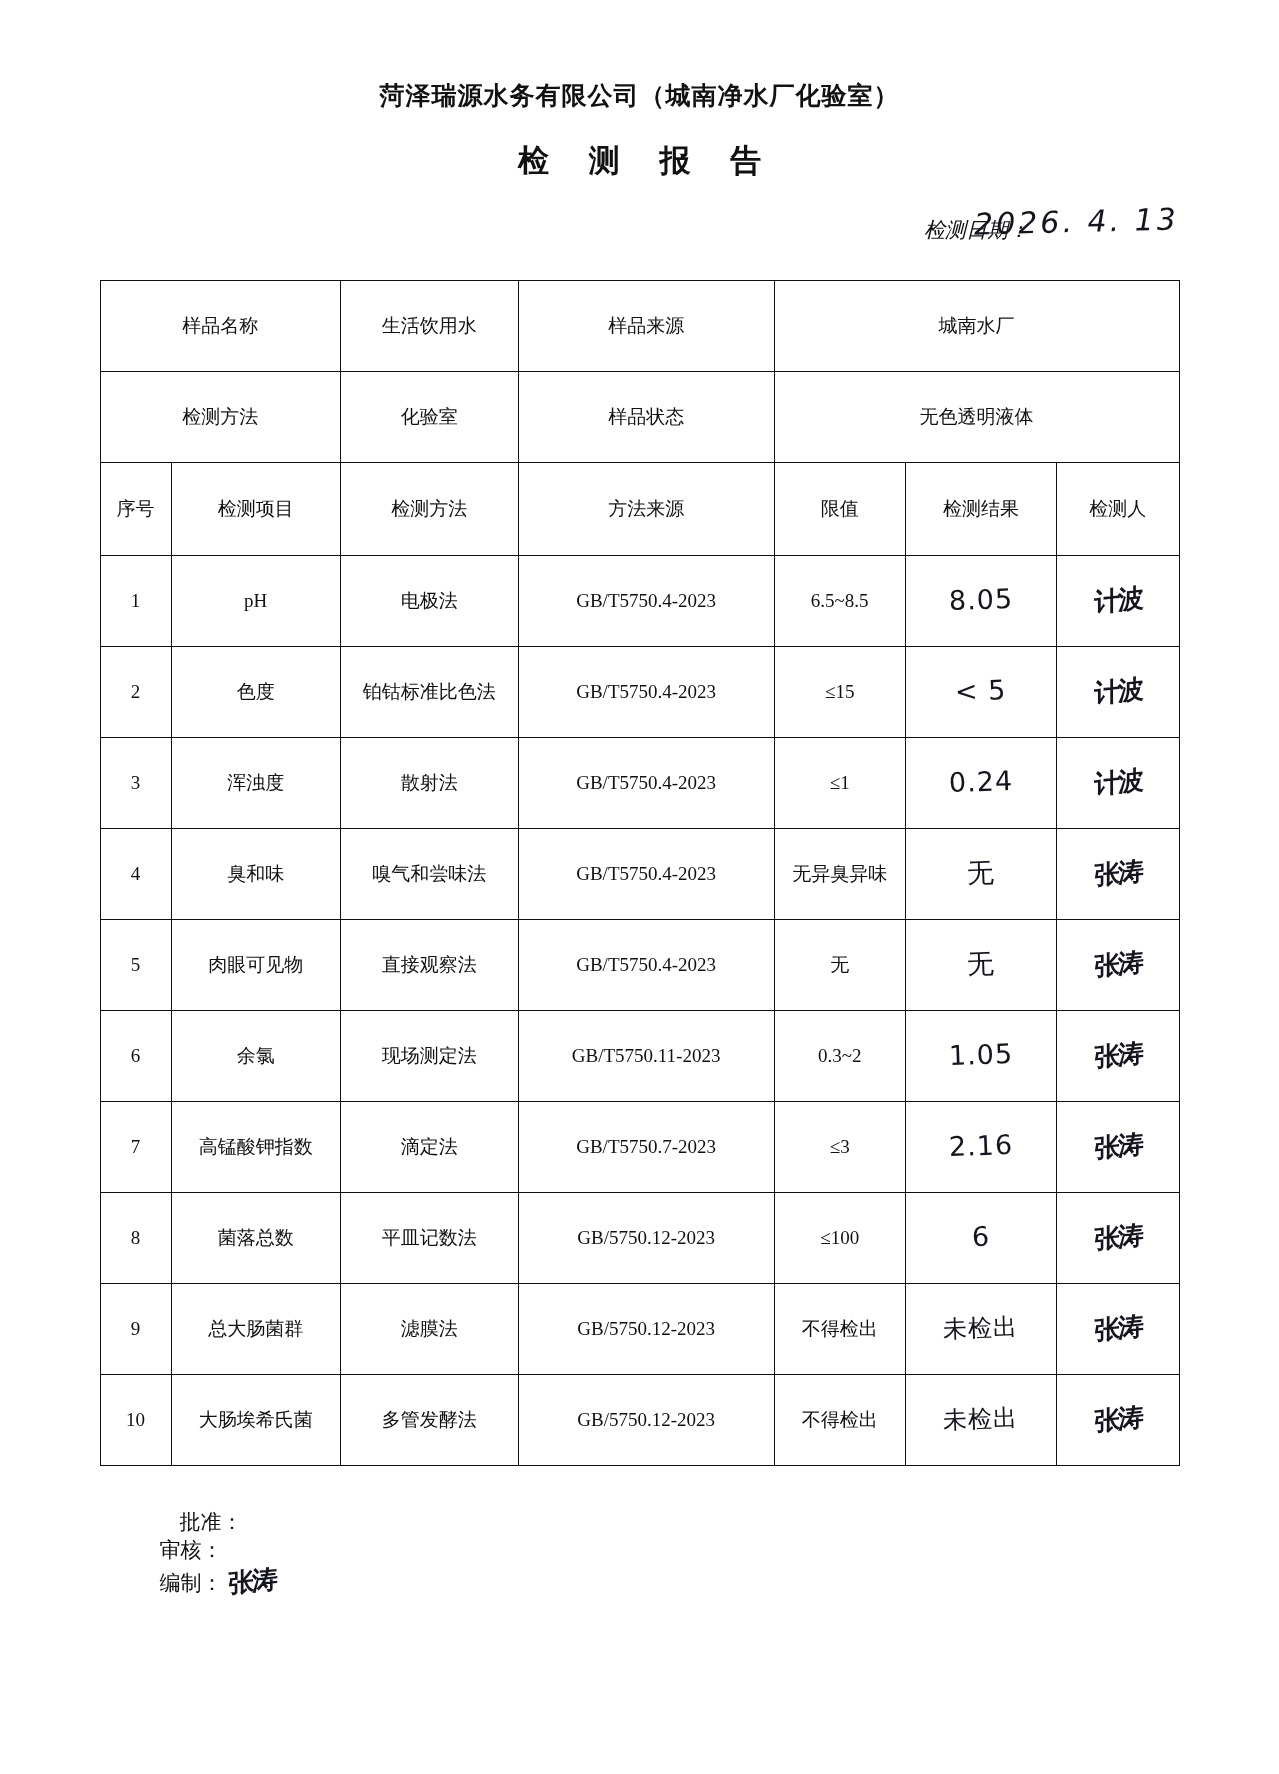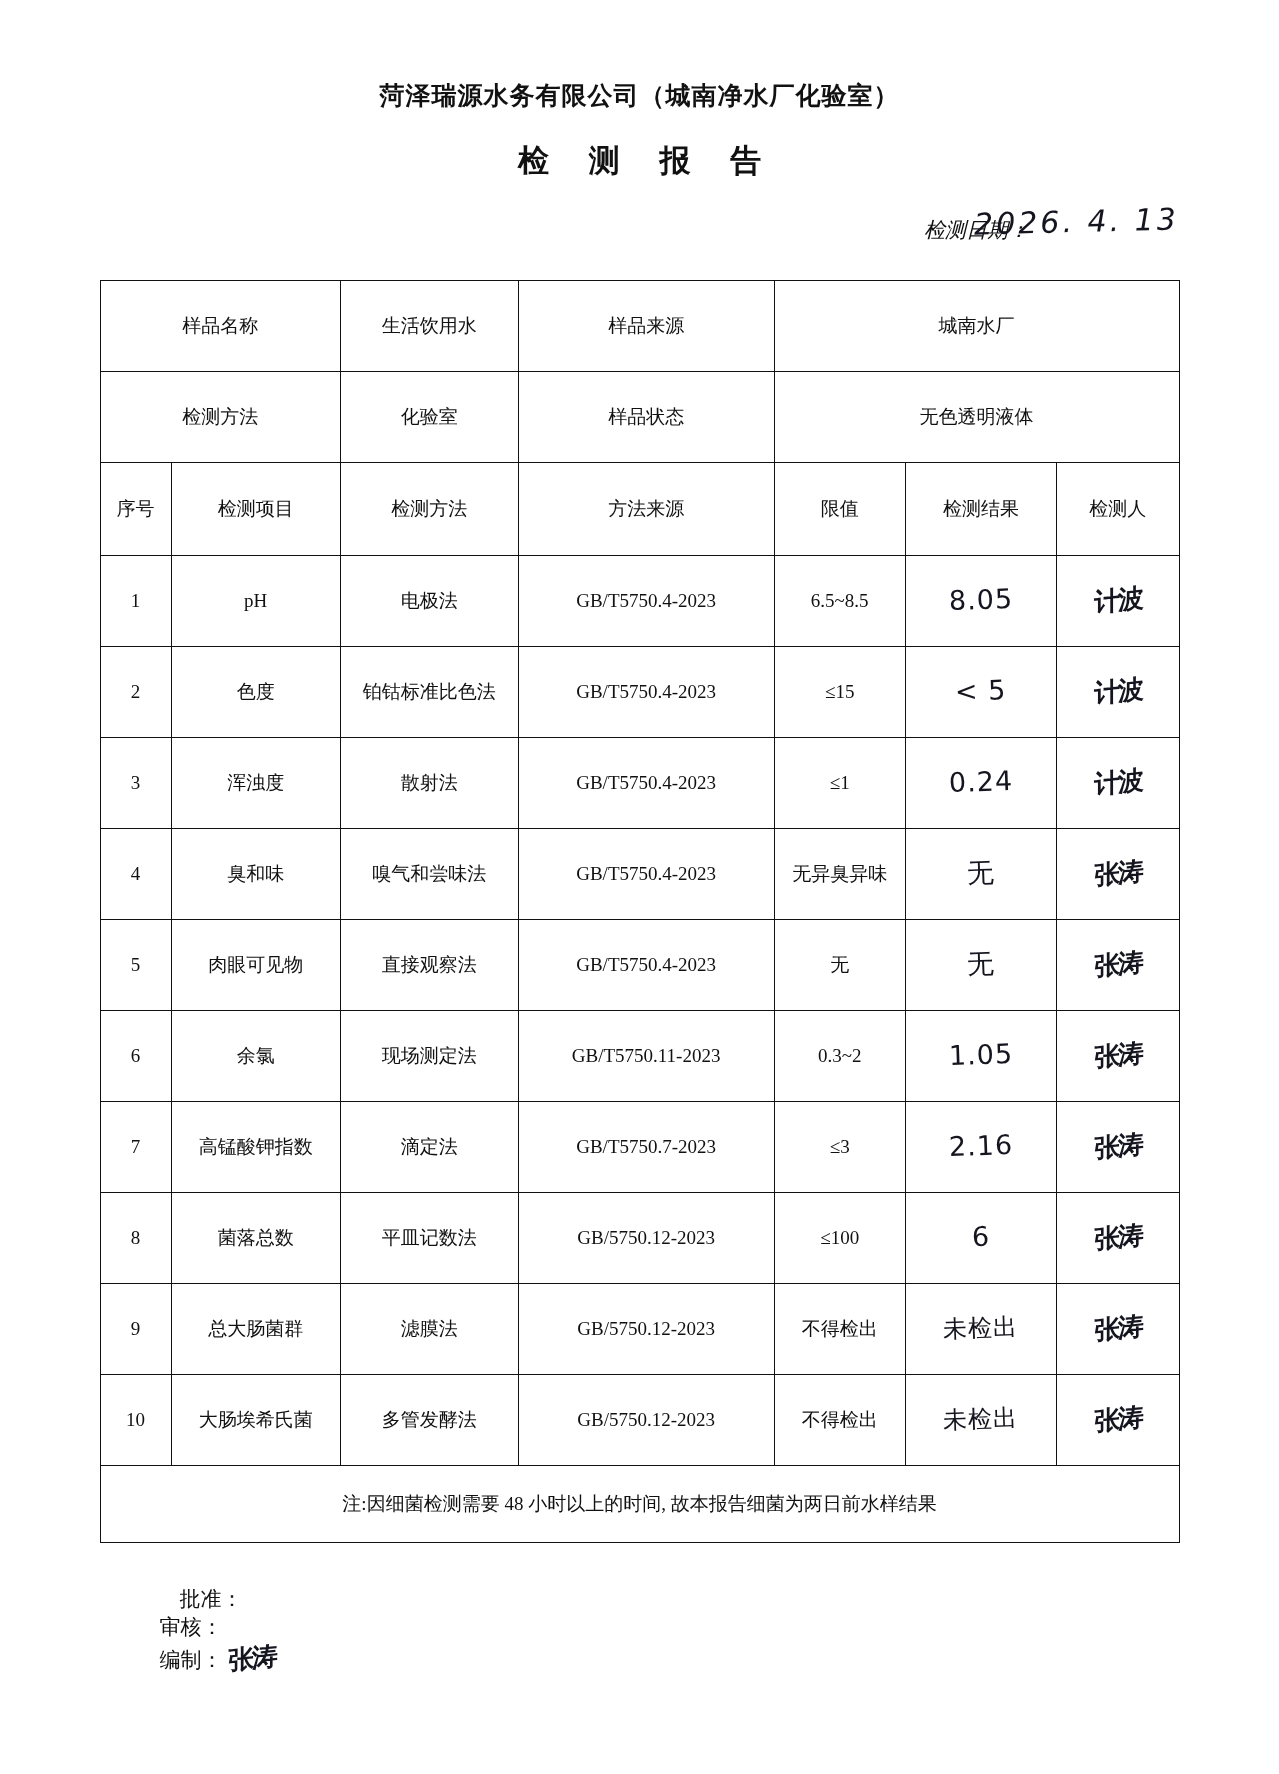--- a/index.html
+++ b/index.html
@@ -258,23 +258,20 @@
       <tr class="data-row">
         <td>10</td>
         <td>大肠埃希氏菌</td>
         <td>多管发酵法</td>
         <td>GB/5750.12-2023</td>
         <td>不得检出</td>
         <td><span class="hand sm">未检出</span></td>
         <td><span class="sig">张涛</span></td>
       </tr>
 
-      <tr class="note-row">
-        <td colspan="7">注:因细菌检测需要 48 小时以上的时间, 故本报告细菌为两日前水样结果</td>
-      </tr>
     </tbody>
   </table>
 
   <div class="footer">
     <div class="f-cell">
       <span>批准：</span>
       <span class="sig"></span>
     </div>
     <div class="f-cell">
       <span>审核：</span>

